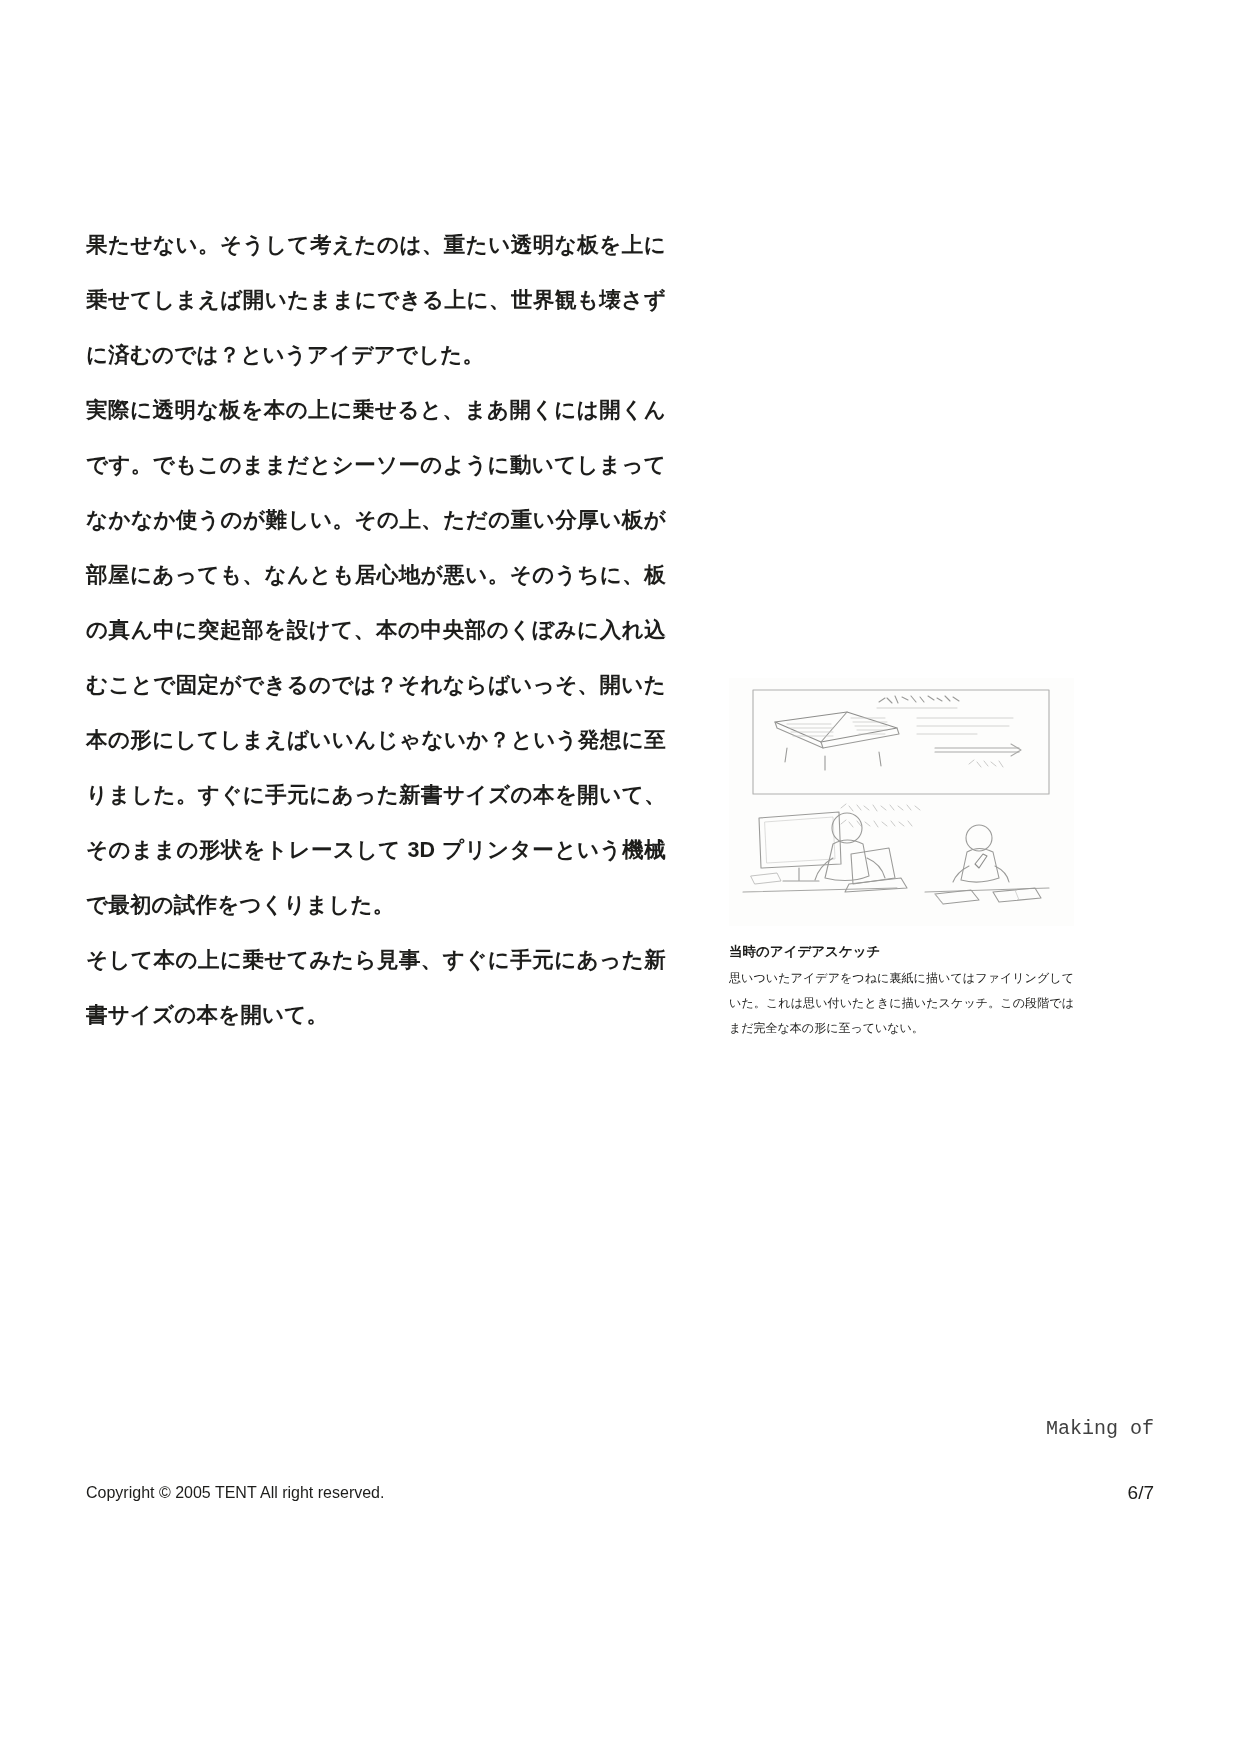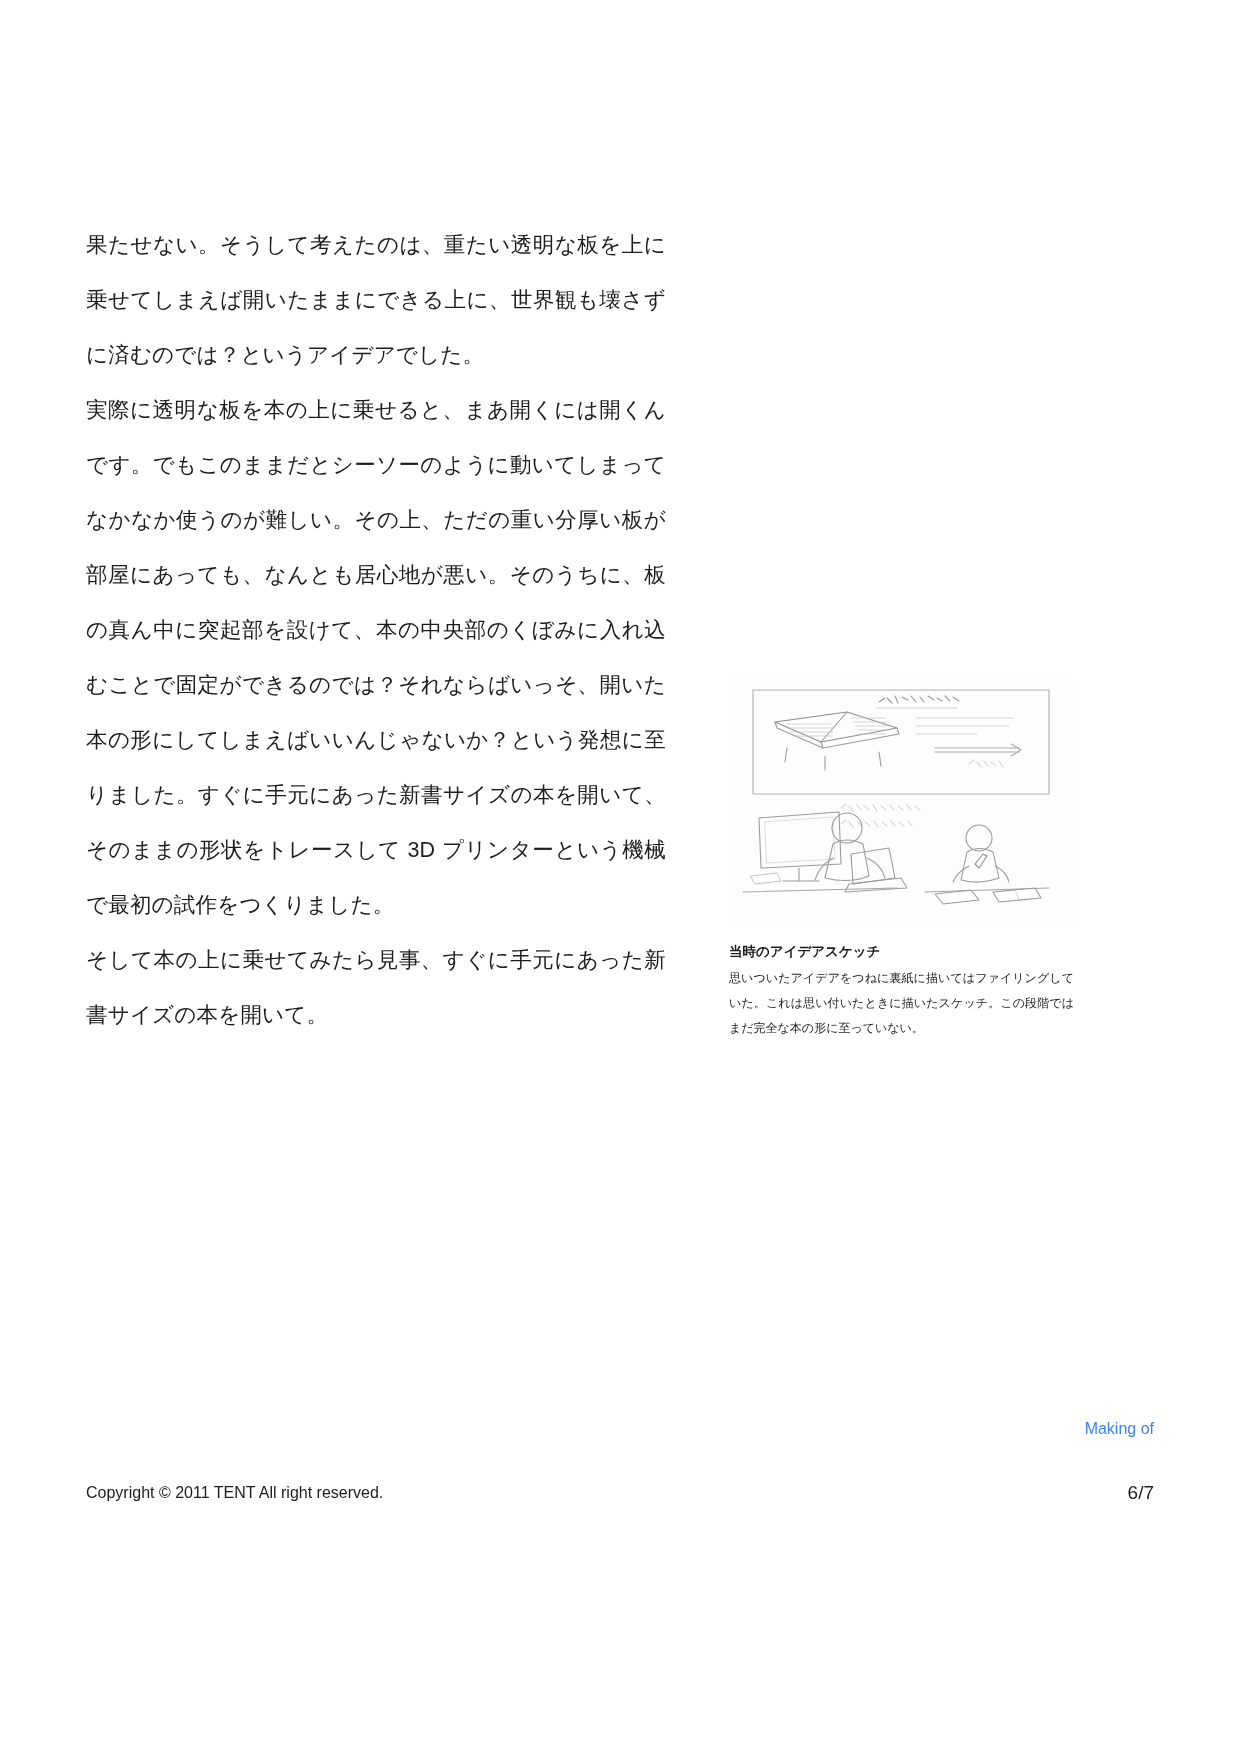--- a/index.html
+++ b/index.html
@@ -25,20 +25,21 @@
     width: 580px;
   }
   .body-para {
     font-size: 21.5px;
     line-height: 55px;
     letter-spacing: 0.2px;
     color: #1d1d1b;
     margin: 0;
     text-align: justify;
     text-justify: inter-character;
+    font-weight: bold;
   }
 
   
   .figure-block {
     position: absolute;
     left: 729px;
     top: 678px;
     width: 345px;
   }
   .sketch-frame {
@@ -67,23 +68,24 @@
     text-justify: inter-character;
   }
 
   
   .footer-title {
     position: absolute;
     right: 86px;
     top: 1412px;
     width: 300px;
     text-align: right;
-    font-size: 16px;
+    font-size: 20px;
     line-height: 33px;
-    color: #3b82f6;
+    color: #404040;
+    font-family: Liberation Mono, monospace;
   }
   .footer-pageno {
     position: absolute;
     right: 86px;
     top: 1482px;
     width: 120px;
     text-align: right;
     font-size: 19px;
     color: #1d1d1b;
   }
@@ -168,15 +170,15 @@
       </svg>
     </div>
     <div class="figure-caption-title">当時のアイデアスケッチ</div>
     <div class="figure-caption-body">思いついたアイデアをつねに裏紙に描いてはファイリングしていた。これは思い付いたときに描いたスケッチ。この段階ではまだ完全な本の形に至っていない。</div>
   </div>
 
   <div class="footer-title">
     <div>Making of</div>
   </div>
   <div class="footer-pageno">6/7</div>
-  <div class="footer-copyright">Copyright © 2011 TENT All right reserved.</div>
+  <div class="footer-copyright">Copyright © 2005 TENT All right reserved.</div>
 
 </div>
 
 </body></html>

